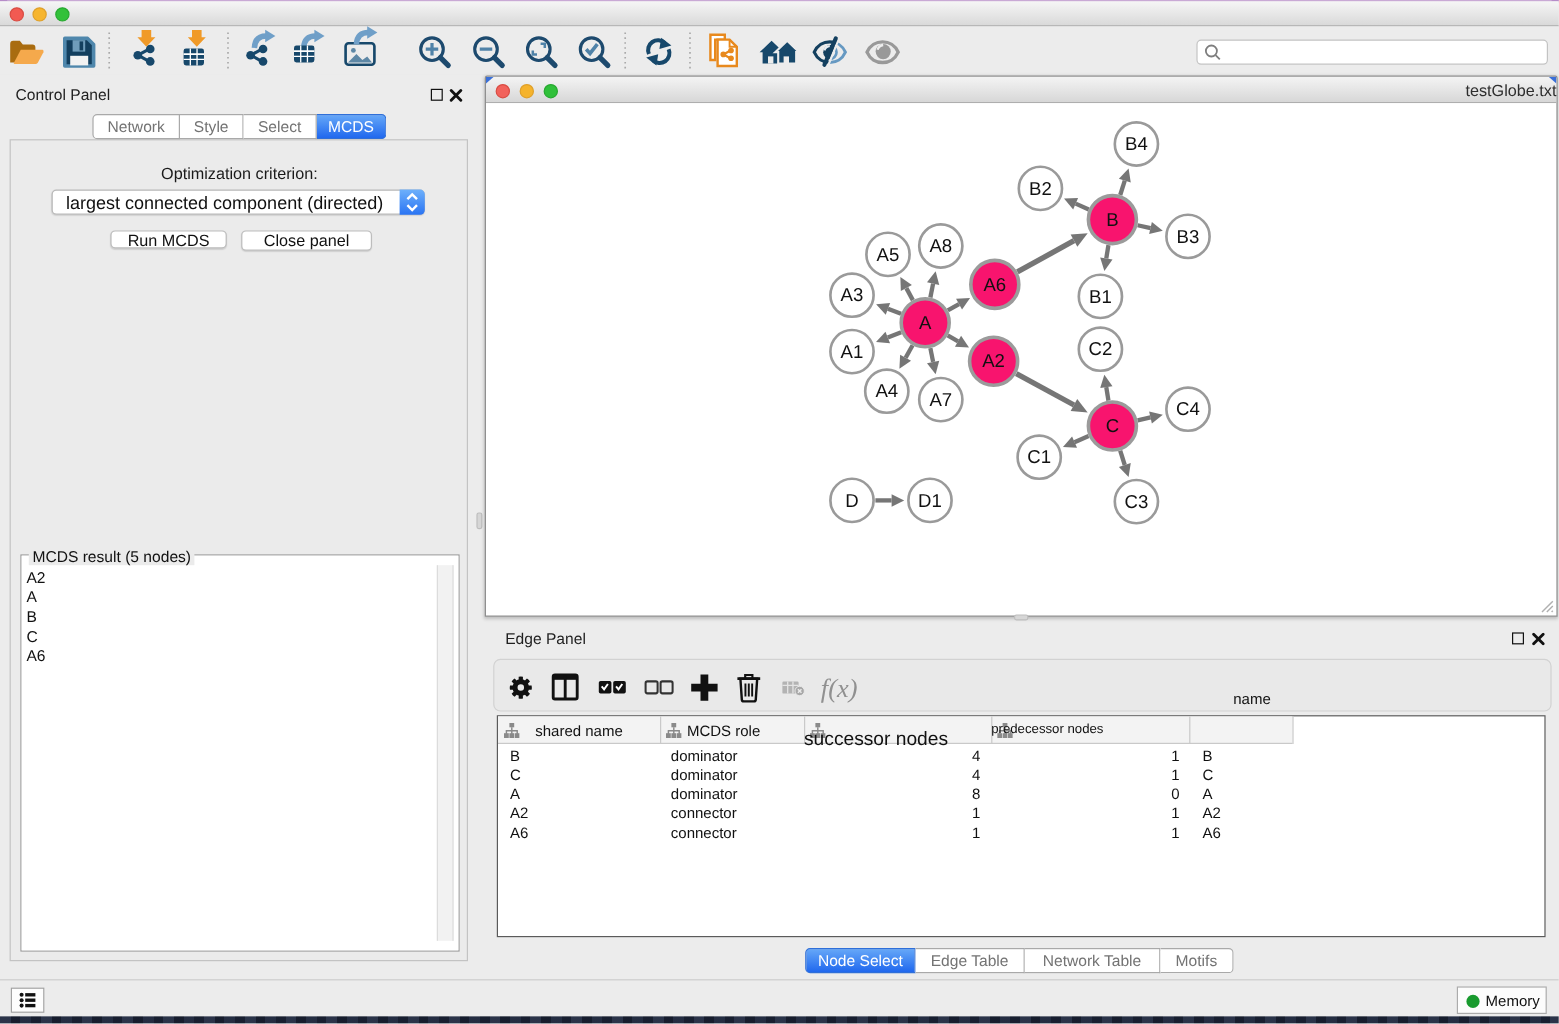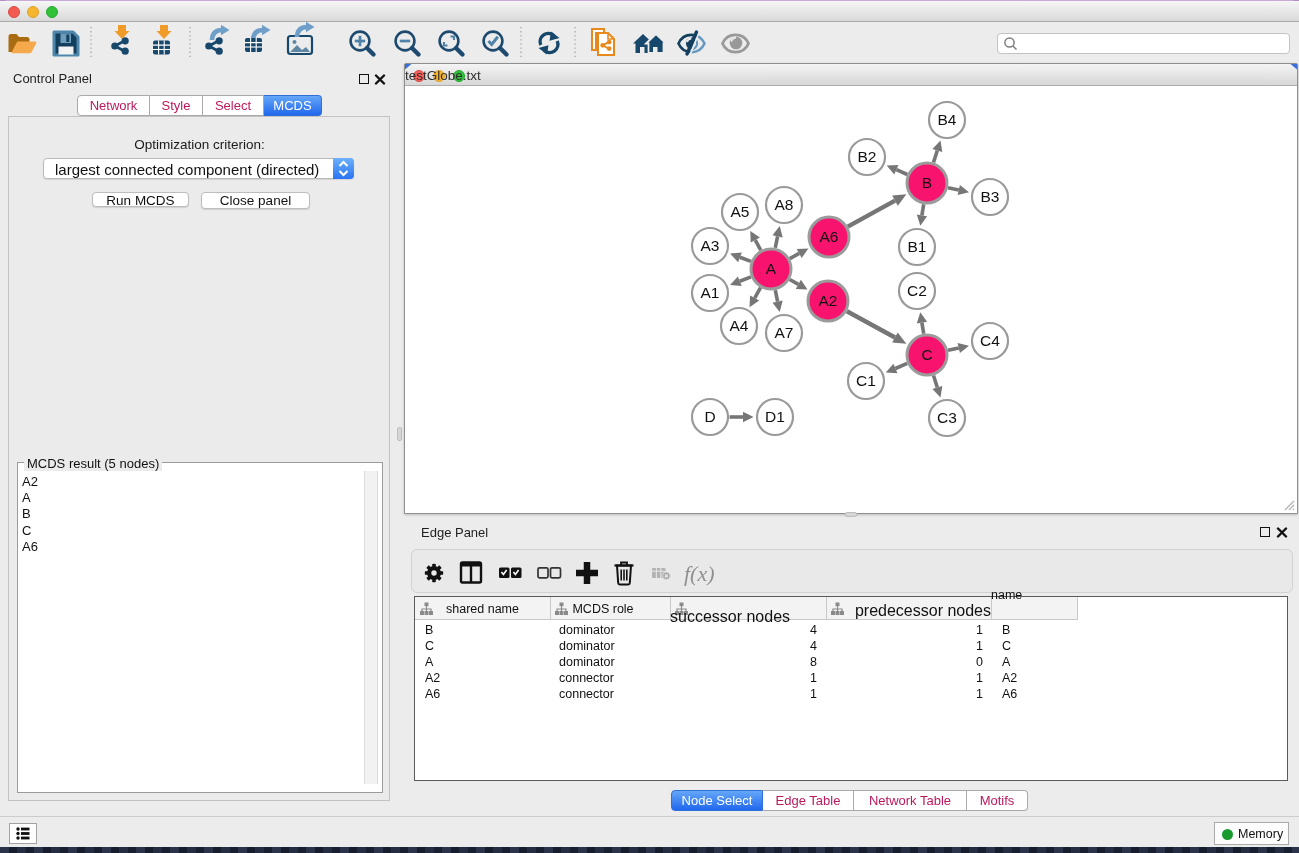--- a/index.html
+++ b/index.html
@@ -2,21 +2,21 @@
 <html><head><meta charset="utf-8"><title>Session: New Session</title>
 <style>
 *{margin:0;padding:0;box-sizing:border-box}
 html,body{width:1299px;height:853px;overflow:hidden}
 body{position:relative;font-family:"Liberation Sans",sans-serif;background:#ececec;font-size:13px;color:#1a1a1a}
 .abs{position:absolute}
 .titlebar{left:0;top:1px;width:1299px;height:21px;background:linear-gradient(#f6f6f6,#d9d9d9);border-bottom:1px solid #ababab}
 .tl{position:absolute;width:12px;height:12px;border-radius:50%;top:5px}
 .panel-title{font-size:13px;color:#1f1f1f}
 .sqicon{position:absolute;width:10px;height:10px;border:1.6px solid #111}
-.tab{position:absolute;top:0;height:21px;background:#fff;border:1px solid #a9a9a9;border-left:none;color:#be185d;text-align:center;font-size:13px;line-height:20px}
+.tab{position:absolute;top:0;height:21px;background:#fff;border:1px solid #a9a9a9;border-left:none;color:#737373;text-align:center;font-size:13px;line-height:20px}
 .btn{position:absolute;background:#fff;border:1px solid #bdbdbd;border-radius:4px;font-size:13.5px;text-align:center;color:#111;box-shadow:0 1px 1px rgba(0,0,0,0.12)}
 .cell{position:absolute;font-size:12.5px;color:#111;white-space:nowrap}
 </style></head>
 <body>
 
 <div class="abs" style="left:0;top:0;width:1299px;height:1.5px;background:#c9a9d5"></div>
 <div class="abs" style="left:0;top:0;width:6px;height:1px;background:#b68cc8"></div>
 <div class="abs" style="right:0;top:0;width:6px;height:1px;background:#b68cc8"></div>
 
 <div class="abs titlebar">
@@ -203,21 +203,21 @@
 <div class="abs" style="left:364px;top:471px;width:14px;height:313px;background:#f2f2f2;border-left:1px solid #dcdcdc;border-right:1px solid #dcdcdc"></div>
 <div class="abs" style="left:22px;top:474px;font-size:13px;line-height:16.2px;color:#111">A2<br>A<br>B<br>C<br>A6</div>
 
 <div class="abs" style="left:397px;top:427px;width:5px;height:14px;background:#d6d6d6;border:1px solid #bdbdbd;border-radius:2px"></div>
 
 <div class="abs" style="left:404px;top:63px;width:894px;height:451px;background:#fff;border:1px solid #8f8f8f;border-radius:2px 2px 0 0;box-shadow:0 1px 3px rgba(0,0,0,0.2)">
   <div style="position:absolute;left:0;top:0;width:100%;height:22px;background:linear-gradient(#f4f4f4,#d7d7d7);border-bottom:1px solid #aeaeae;border-radius:4px 4px 0 0"></div>
   <div class="tl" style="left:8px;top:5.5px;background:#f2625b;border:0.5px solid #d94c43"></div>
   <div class="tl" style="left:28px;top:5.5px;background:#f5b32c;border:0.5px solid #dfa02a"></div>
   <div class="tl" style="left:48px;top:5.5px;background:#30c03a;border:0.5px solid #27a930"></div>
-  <div style="position:absolute;left:0;top:4px;width:100%;text-align:left;font-size:13.5px;color:#2e2e2e">testGlobe.txt</div>
+  <div style="position:absolute;left:0;top:4px;width:100%;text-align:right;font-size:13.5px;color:#2e2e2e">testGlobe.txt</div>
   <svg style="position:absolute;left:0;top:0" width="10" height="10" xmlns="http://www.w3.org/2000/svg">
       <path d="M 0 0 L 6.5 0 L 0 5.5 Z" fill="#3a6fd8"></path>
     </svg>
   <svg style="position:absolute;right:0;top:0" width="10" height="10" xmlns="http://www.w3.org/2000/svg">
       <path d="M 10 0 L 3.5 0 L 10 5.5 Z" fill="#3a6fd8"></path>
     </svg>
   <svg style="position:absolute;right:2px;bottom:2px" width="12" height="12" xmlns="http://www.w3.org/2000/svg">
     <line x1="2" y1="11" x2="11" y2="2" stroke="#b0b0b0" stroke-width="1.2"></line>
     <line x1="6" y1="11" x2="11" y2="6" stroke="#b0b0b0" stroke-width="1.2"></line>
     <line x1="10" y1="11" x2="11" y2="10" stroke="#b0b0b0" stroke-width="1.2"></line>
@@ -390,23 +390,23 @@
   </svg>
 <div class="cell" style="left:670px;width:156px;top:608px;text-align:left;font-size:16px">successor nodes</div>
 <div class="abs" style="left:826px;top:597px;width:1px;height:23px;background:#c9c9c9"></div>
 <svg class="abs" style="left:831px;top:602px" width="13" height="13" xmlns="http://www.w3.org/2000/svg">
     <rect x="4.5" y="0.5" width="4" height="3.6" fill="#8a8a8a"></rect>
     <path d="M 6.5 4 L 6.5 7 M 2 10 L 2 7 L 11 7 L 11 10 M 6.5 7 L 6.5 10" stroke="#8a8a8a" stroke-width="1.2" fill="none"></path>
     <rect x="0" y="9" width="4" height="4" fill="#8a8a8a"></rect>
     <rect x="4.5" y="9" width="4" height="4" fill="#8a8a8a"></rect>
     <rect x="9" y="9" width="4" height="4" fill="#8a8a8a"></rect>
   </svg>
-<div class="cell" style="left:826px;width:165px;top:602px;text-align:right;font-size:16px">predecessor nodes</div>
+<div class="cell" style="left:826px;width:165px;top:602px;text-align:left;font-size:11px">predecessor nodes</div>
 <div class="abs" style="left:991px;top:597px;width:1px;height:23px;background:#c9c9c9"></div>
-<div class="cell" style="left:991px;width:68px;top:588px;text-align:left;font-size:12.5px">name</div>
+<div class="cell" style="left:991px;width:68px;top:576px;text-align:right;font-size:12.5px">name</div>
 <div class="abs" style="left:1077px;top:597px;width:1px;height:23px;background:#c9c9c9"></div>
 <div class="cell" style="left:425px;top:623px">B</div>
 <div class="cell" style="left:559px;top:623px">dominator</div>
 <div class="cell" style="left:670px;width:147px;top:623px;text-align:right">4</div>
 <div class="cell" style="left:826px;width:157px;top:623px;text-align:right">1</div>
 <div class="cell" style="left:1002px;top:623px">B</div>
 <div class="cell" style="left:425px;top:639px">C</div>
 <div class="cell" style="left:559px;top:639px">dominator</div>
 <div class="cell" style="left:670px;width:147px;top:639px;text-align:right">4</div>
 <div class="cell" style="left:826px;width:157px;top:639px;text-align:right">1</div>

